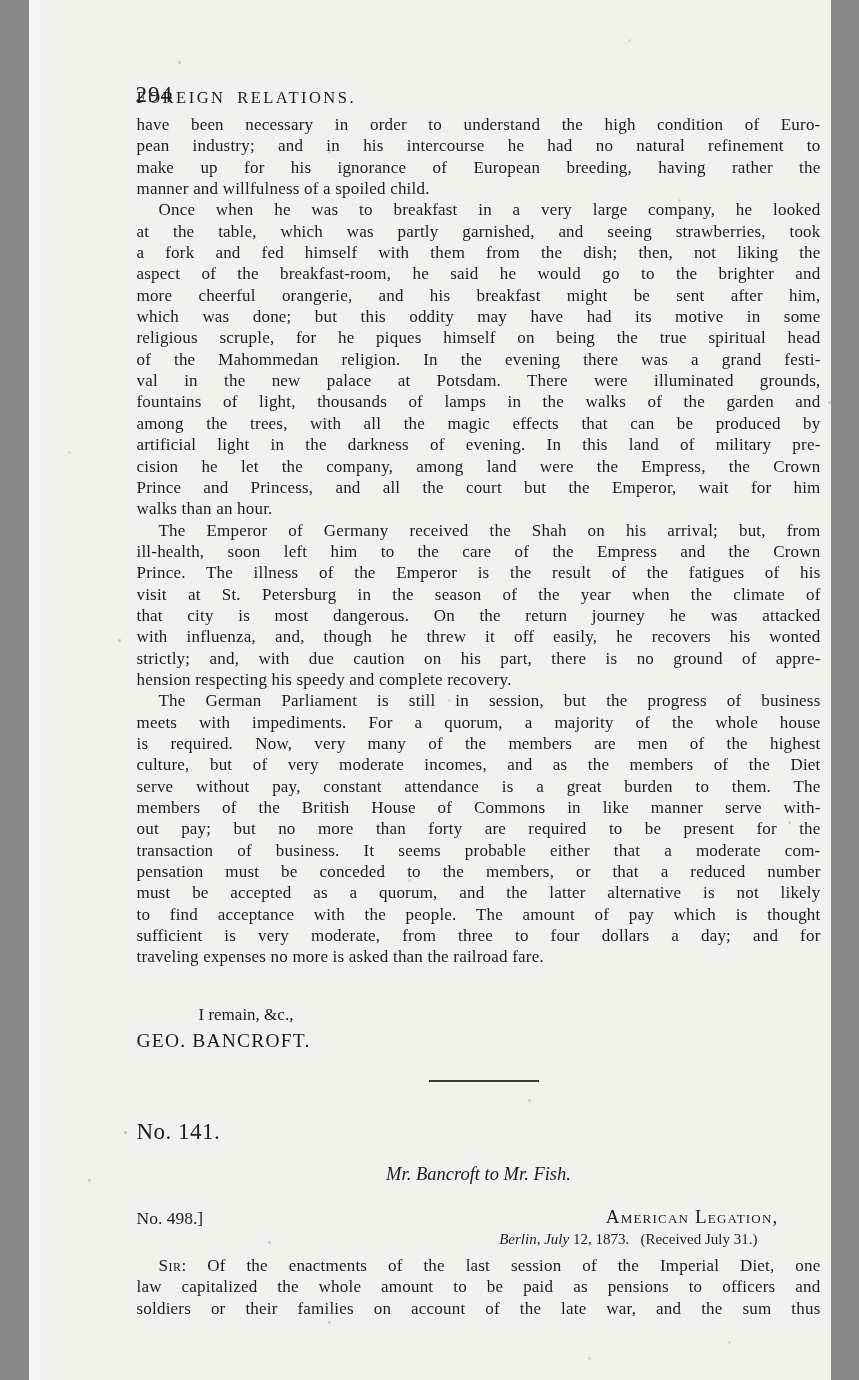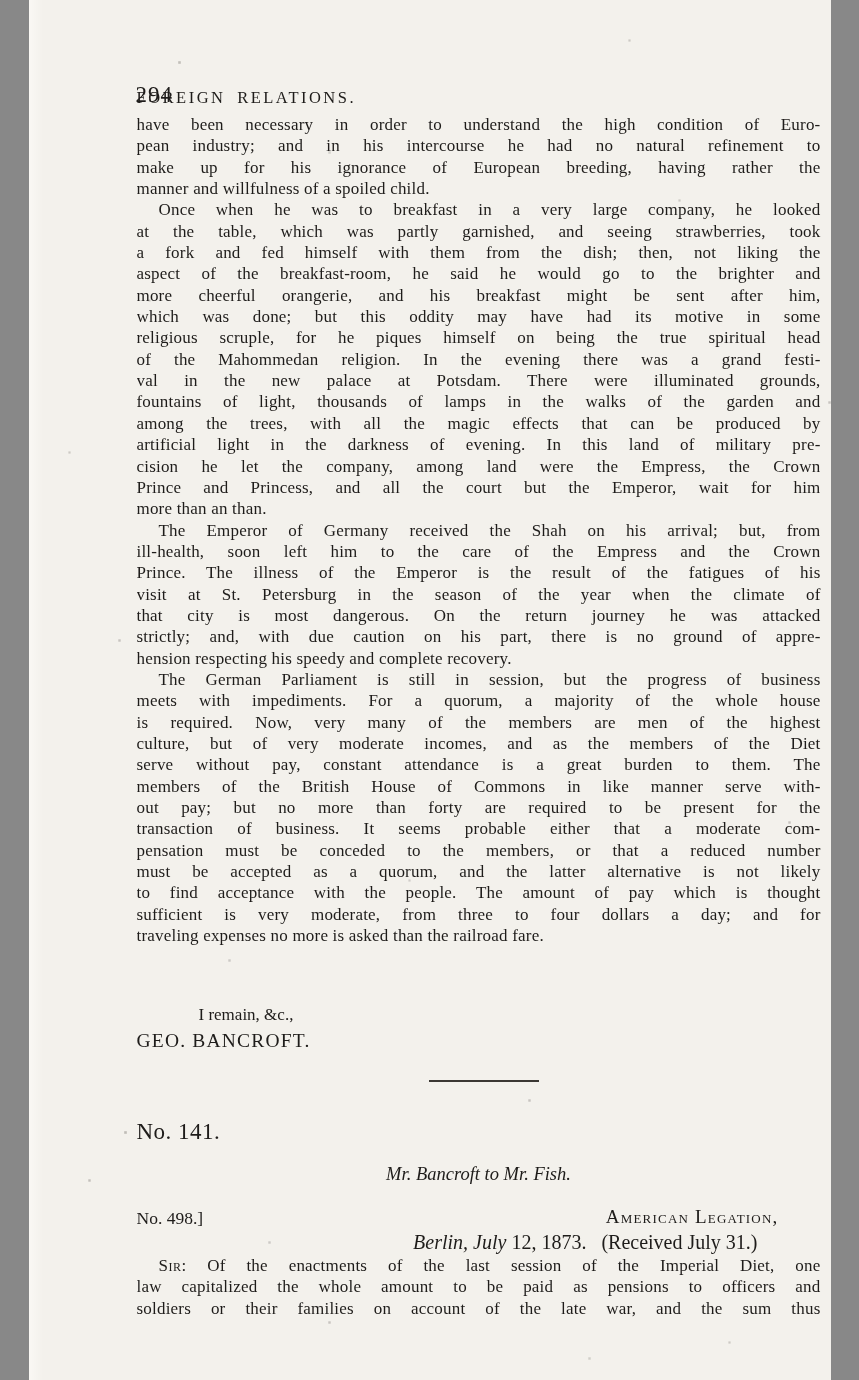--- a/index.html
+++ b/index.html
@@ -89,21 +89,21 @@
     position: absolute; left: 108px; top: 1206px; width: 684px;
     height: 24px; font-size: 17.5px;
   }
   .dispatchnum { position: absolute; left: 0; top: 2px; }
   .legation {
     position: absolute; right: 42px; top: 0;
     font-variant: small-caps; font-size: 19px; letter-spacing: 1.2px;
   }
   .dateline {
     position: absolute; right: 73px; top: 1231px;
-    font-size: 20px;
+    font-size: 15px;
   }
   .italic { font-style: italic; }
   .smallcaps { font-variant: small-caps; letter-spacing: 0.5px; }
 </style>
 </head>
 <body>
 
 <div class="page">
   <div class="specks"></div>
 
@@ -122,26 +122,27 @@
       <div class="tline"><span>more cheerful orangerie, and his breakfast might be sent after him,</span></div>
       <div class="tline"><span>which was done; but this oddity may have had its motive in some</span></div>
       <div class="tline"><span>religious scruple, for he piques himself on being the true spiritual head</span></div>
       <div class="tline"><span>of the Mahommedan religion.  In the evening there was a grand festi-</span></div>
       <div class="tline"><span>val in the new palace at Potsdam.  There were illuminated grounds,</span></div>
       <div class="tline"><span>fountains of light, thousands of lamps in the walks of the garden and</span></div>
       <div class="tline"><span>among the trees, with all the magic effects that can be produced by</span></div>
       <div class="tline"><span>artificial light in the darkness of evening.  In this land of military pre-</span></div>
       <div class="tline"><span>cision he let the company, among land were the Empress, the Crown</span></div>
       <div class="tline"><span>Prince and Princess, and all the court but the Emperor, wait for him</span></div>
-      <div class="tline nojust"><span>more than an than.</span></div>
+      <div class="tline nojust"><span>walks than an hour.</span></div>
       <div class="tline indent"><span>The Emperor of Germany received the Shah on his arrival; but, from</span></div>
       <div class="tline"><span>ill-health, soon left him to the care of the Empress and the Crown</span></div>
       <div class="tline"><span>Prince.  The illness of the Emperor is the result of the fatigues of his</span></div>
       <div class="tline"><span>visit at St. Petersburg in the season of the year when the climate of</span></div>
       <div class="tline"><span>that city is most dangerous.  On the return journey he was attacked</span></div>
+      <div class="tline"><span>with influenza, and, though he threw it off easily, he recovers his wonted</span></div>
       <div class="tline"><span>strictly; and, with due caution on his part, there is no ground of appre-</span></div>
       <div class="tline nojust"><span>hension respecting his speedy and complete recovery.</span></div>
       <div class="tline indent"><span>The German Parliament is still in session, but the progress of business</span></div>
       <div class="tline"><span>meets with impediments.  For a quorum, a majority of the whole house</span></div>
       <div class="tline"><span>is required.  Now, very many of the members are men of the highest</span></div>
       <div class="tline"><span>culture, but of very moderate incomes, and as the members of the Diet</span></div>
       <div class="tline"><span>serve without pay, constant attendance is a great burden to them.  The</span></div>
       <div class="tline"><span>members of the British House of Commons in like manner serve with-</span></div>
       <div class="tline"><span>out pay; but no more than forty are required to be present for the</span></div>
       <div class="tline"><span>transaction of business.  It seems probable either that a moderate com-</span></div>

